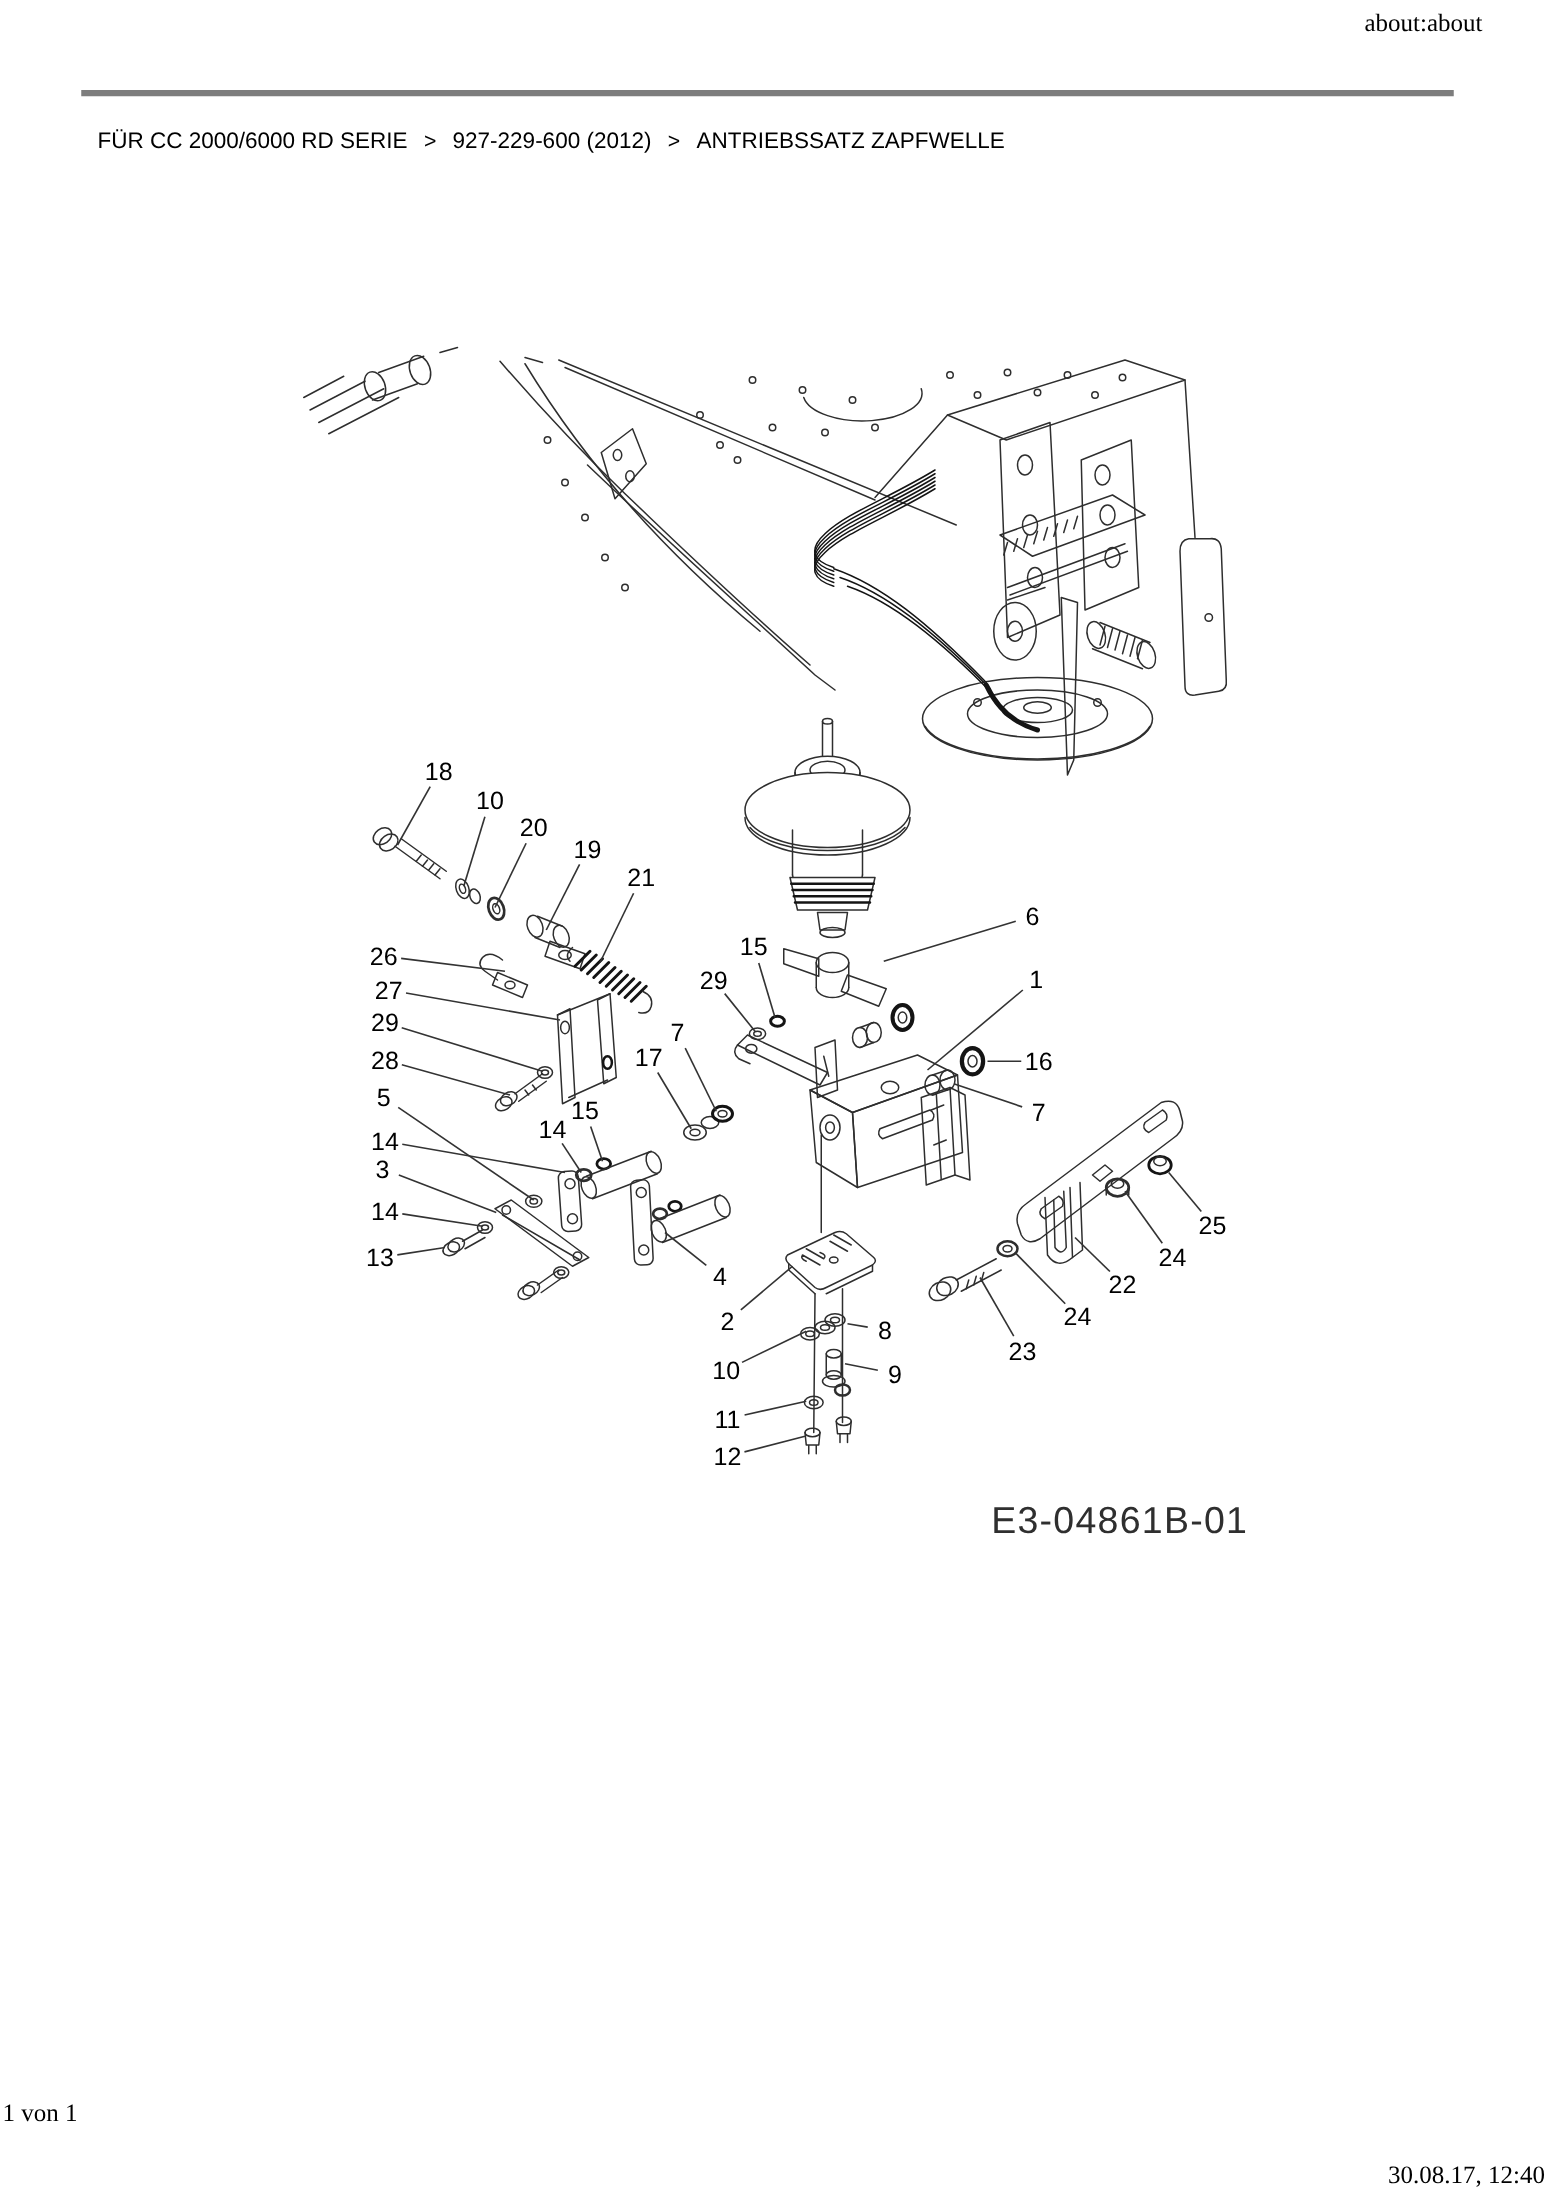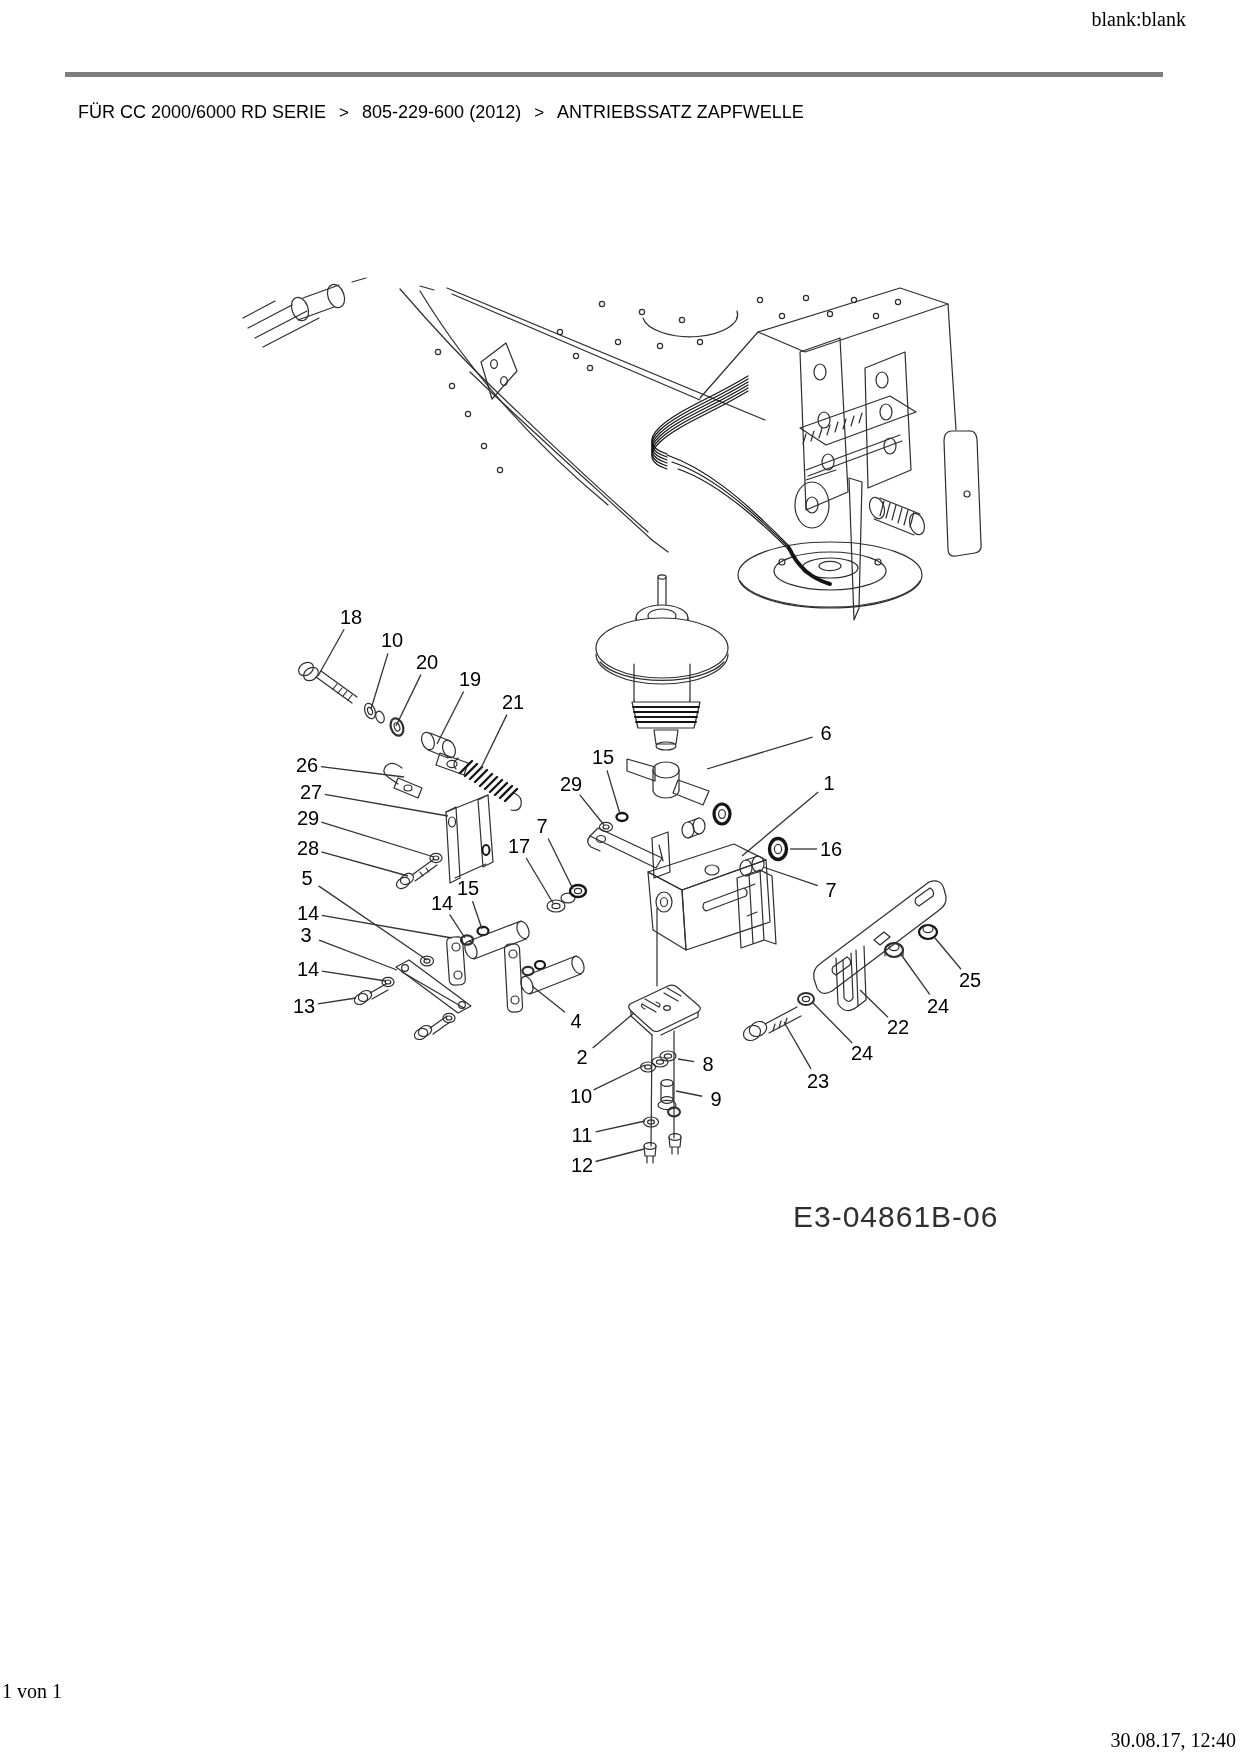--- a/index.html
+++ b/index.html
@@ -18,27 +18,27 @@
   .footer-right{position:absolute;right:4px;top:1729px;font-family:"Liberation Serif",serif;font-size:20px;margin-left:48px;}
   .art{stroke:#2e2e2e;fill:none;stroke-width:1.2;stroke-linecap:round;stroke-linejoin:round;}
   .artw{stroke:#2e2e2e;fill:#ffffff;stroke-width:1.2;stroke-linecap:round;stroke-linejoin:round;}
   .dark{stroke:#141414;}
 </style>
 </head>
 <body>
 
 <div class="page">
 
-  <div class="url-caption">blank:blank</div>
+  <div class="url-caption">about:about</div>
   <div class="top-rule"></div>
 
   <div class="breadcrumb">
     <span>FÜR CC 2000/6000 RD SERIE</span>
     <span class="sep">&gt;</span>
-    <span>805-229-600 (2012)</span>
+    <span>927-229-600 (2012)</span>
     <span class="sep">&gt;</span>
     <span>ANTRIEBSSATZ ZAPFWELLE</span>
   </div>
 
   <svg id="diagram-svg" class="diagram-svg" width="1240" height="1754" viewBox="0 0 1240 1754">
 
     <g class="art">
       <path d="M243,318 l32,-17 M248,328 l44,-23 M255,338 l52,-27 M263,347 l56,-29"></path>
       <ellipse cx="300" cy="309" rx="8" ry="12" transform="rotate(-20 300 309)"></ellipse>
       <ellipse cx="336" cy="296" rx="8" ry="12" transform="rotate(-20 336 296)"></ellipse>
@@ -380,17 +380,17 @@
         <text x="708" y="1064" text-anchor="middle" dy="0.35em" font-size="20" fill="#000000" font-family="&quot;Liberation Sans&quot;, sans-serif">8</text>
         <line x1="702.2718705403271" y1="1096.2543741080653" x2="676" y2="1091" stroke="#333333" stroke-width="1.3"></line>
         <text x="716" y="1099" text-anchor="middle" dy="0.35em" font-size="20" fill="#000000" font-family="&quot;Liberation Sans&quot;, sans-serif">9</text>
         <line x1="595.6666188425753" y1="1131.962973590539" x2="645" y2="1121" stroke="#333333" stroke-width="1.3"></line>
         <text x="582" y="1135" text-anchor="middle" dy="0.35em" font-size="20" fill="#000000" font-family="&quot;Liberation Sans&quot;, sans-serif">11</text>
         <line x1="595.555882531931" y1="1161.5017077336952" x2="644" y2="1149" stroke="#333333" stroke-width="1.3"></line>
         <text x="582" y="1165" text-anchor="middle" dy="0.35em" font-size="20" fill="#000000" font-family="&quot;Liberation Sans&quot;, sans-serif">12</text>
       </g>
   </svg>
 
-  <div class="code-label">E3-04861B-06</div>
+  <div class="code-label">E3-04861B-01</div>
 
   <div class="footer-left">1 von 1</div>
   <div class="footer-right">30.08.17, 12:40</div>
 </div>
 
 </body></html>

